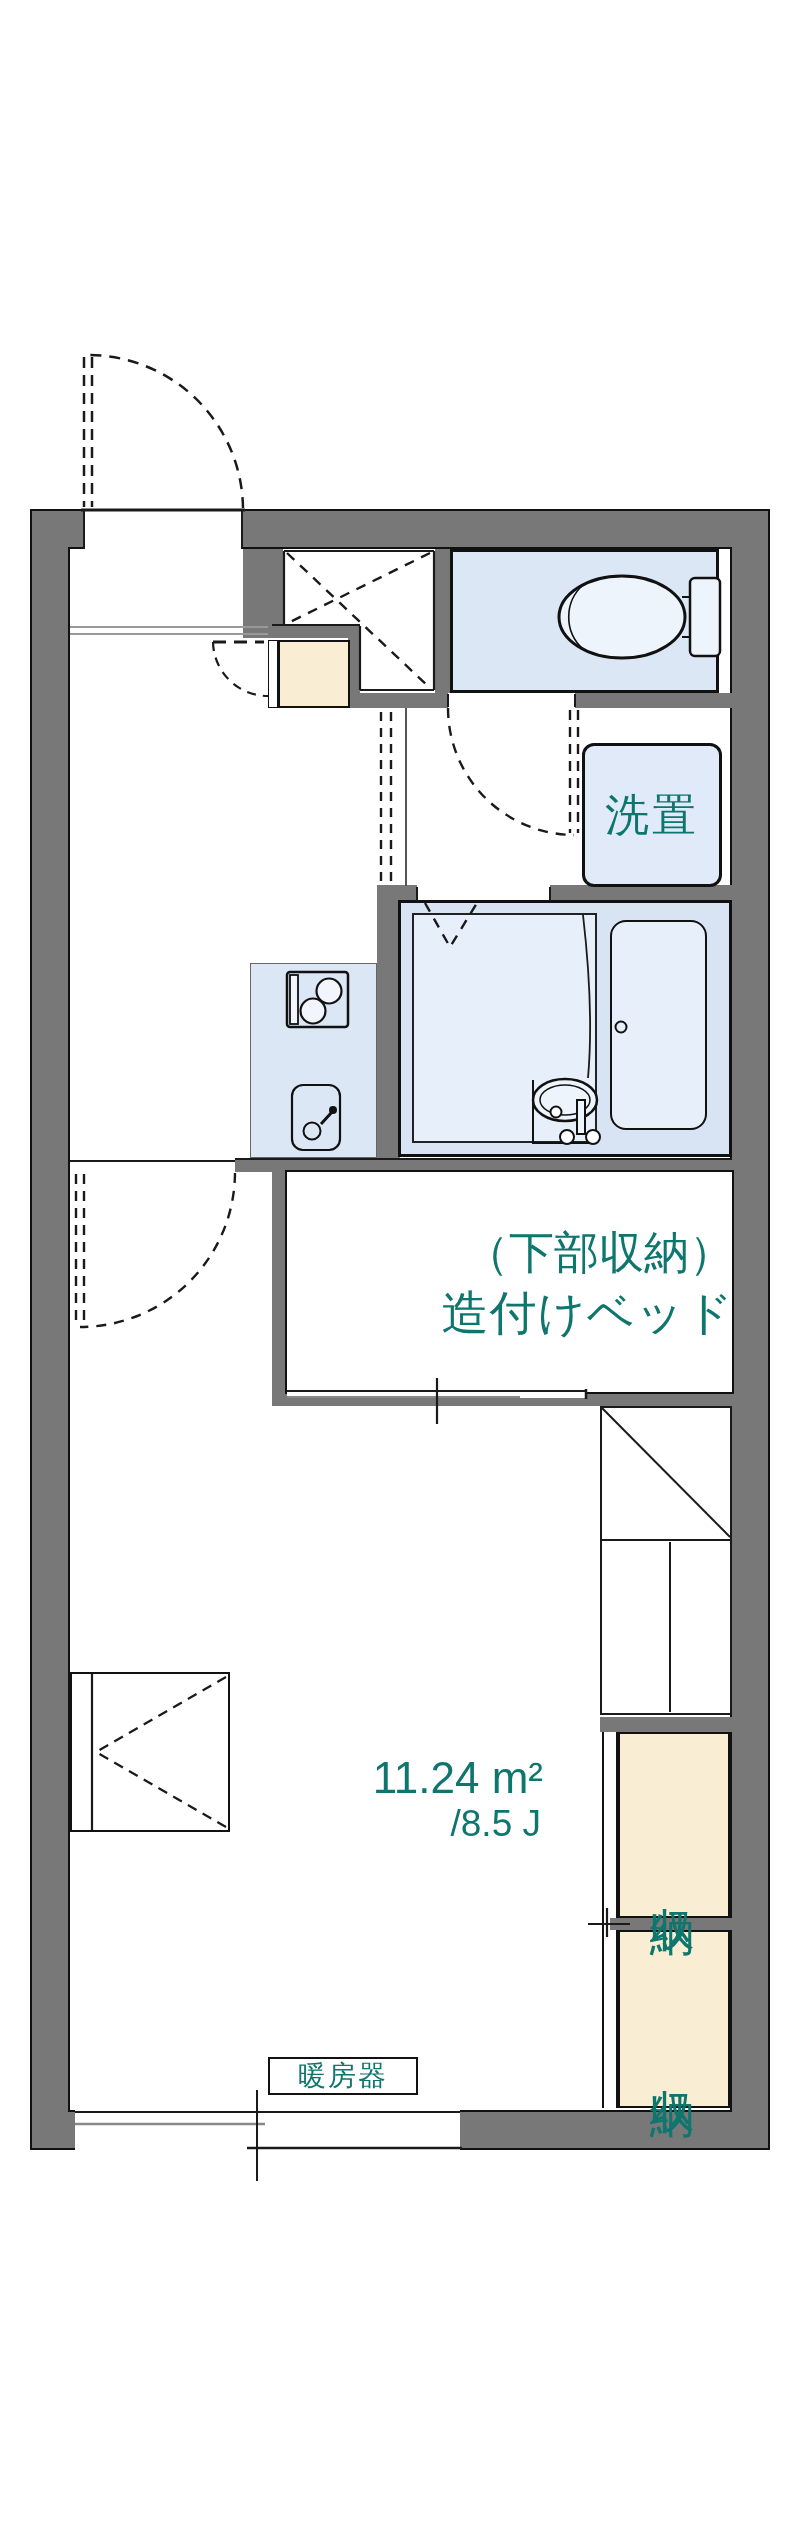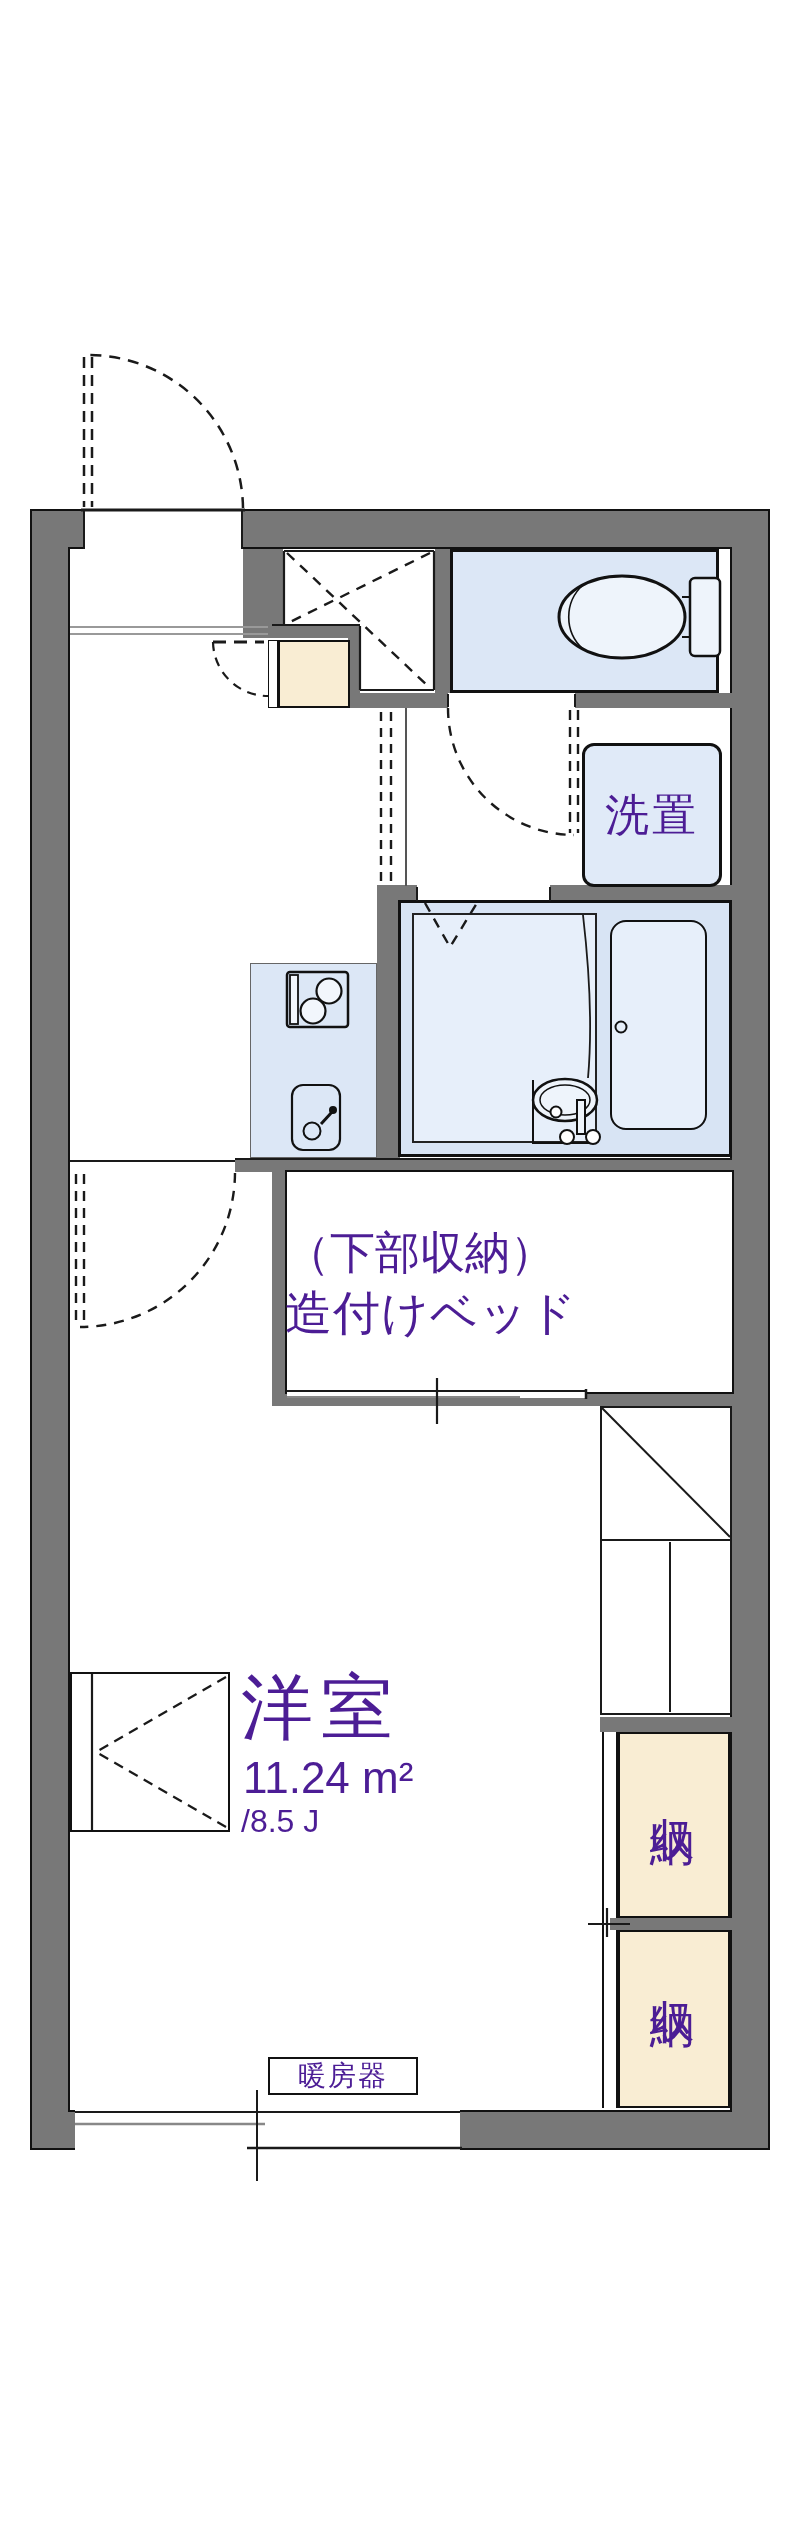--- a/index.html
+++ b/index.html
@@ -3,21 +3,21 @@
 <meta charset="utf-8">
 <style>
   html,body{margin:0;padding:0;}
   body{
     width:800px;height:2541px;position:relative;background:#ffffff;
     font-family:"Liberation Sans","DejaVu Sans",sans-serif;color:#1c1c1c;
     overflow:hidden;
   }
   .abs{position:absolute;box-sizing:border-box;}
   .wall{position:absolute;background:#787878;}
-  .lbl{position:absolute;text-align:left;color:#4c1d95;white-space:nowrap;}
+  .lbl{position:absolute;text-align:right;color:#0f766e;white-space:nowrap;}
   .vtext{writing-mode:vertical-rl;text-orientation:upright;}
 </style>
 </head>
 <body>
 
 <div class="abs" id="canvas" style="left:0;top:0;width:800px;height:2541px;">
 
   <div class="abs" style="left:30px;top:509px;width:740px;height:1641px;background:#787878;border:2px solid #111;"></div>
 
   <div class="abs" style="left:68px;top:547px;width:664px;height:1565px;background:#ffffff;border:2px solid #111;"></div>
@@ -152,20 +152,19 @@
       <circle cx="567" cy="1137" r="7" fill="#fff" stroke-width="2"></circle>
       <circle cx="593" cy="1137" r="7" fill="#fff" stroke-width="2"></circle>
     </g>
   </svg>
 
   <div class="lbl" style="left:285px;top:1222px;width:449px;">
     <div style="font-size:45px;font-weight:500;line-height:62px;">（下部収納）</div>
     <div style="font-size:47px;font-weight:500;line-height:58px;letter-spacing:1px;">造付けベッド</div>
   </div>
 
-  <div class="lbl" style="left:241px;top:1660px;width:300px;font-size:72px;font-weight:500;letter-spacing:8px;">洋室</div>
   <div class="lbl" style="left:243px;top:1753px;width:300px;font-size:44px;">11.24 m²</div>
-  <div class="lbl" style="left:241px;top:1803px;width:300px;font-size:32px;">/8.5 J</div>
+  <div class="lbl" style="left:241px;top:1803px;width:300px;font-size:37px;">/8.5 J</div>
 
   <div class="lbl vtext" style="left:646px;top:1782px;width:56px;height:100px;font-size:45px;font-weight:500;letter-spacing:5px;">収納</div>
   <div class="lbl vtext" style="left:646px;top:1964px;width:56px;height:100px;font-size:45px;font-weight:500;letter-spacing:5px;">収納</div>
 
 </div>
 
 </body></html>

